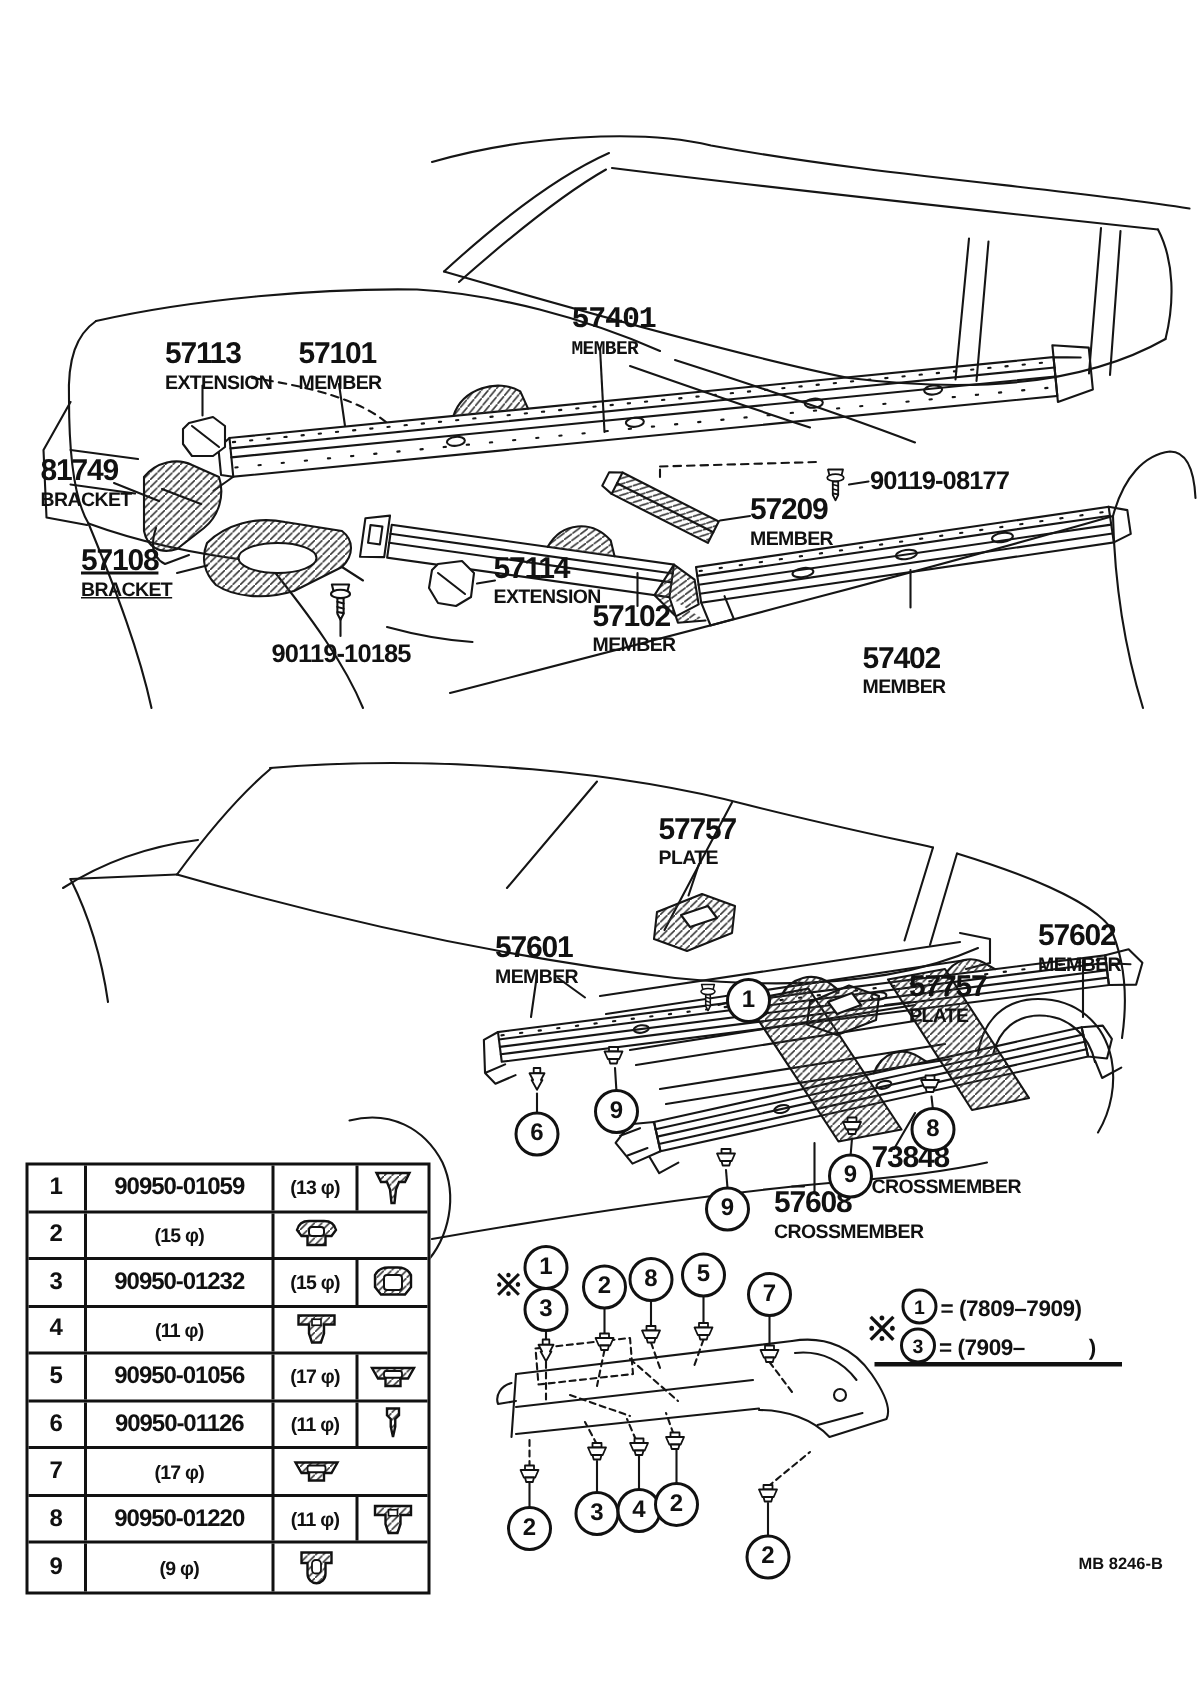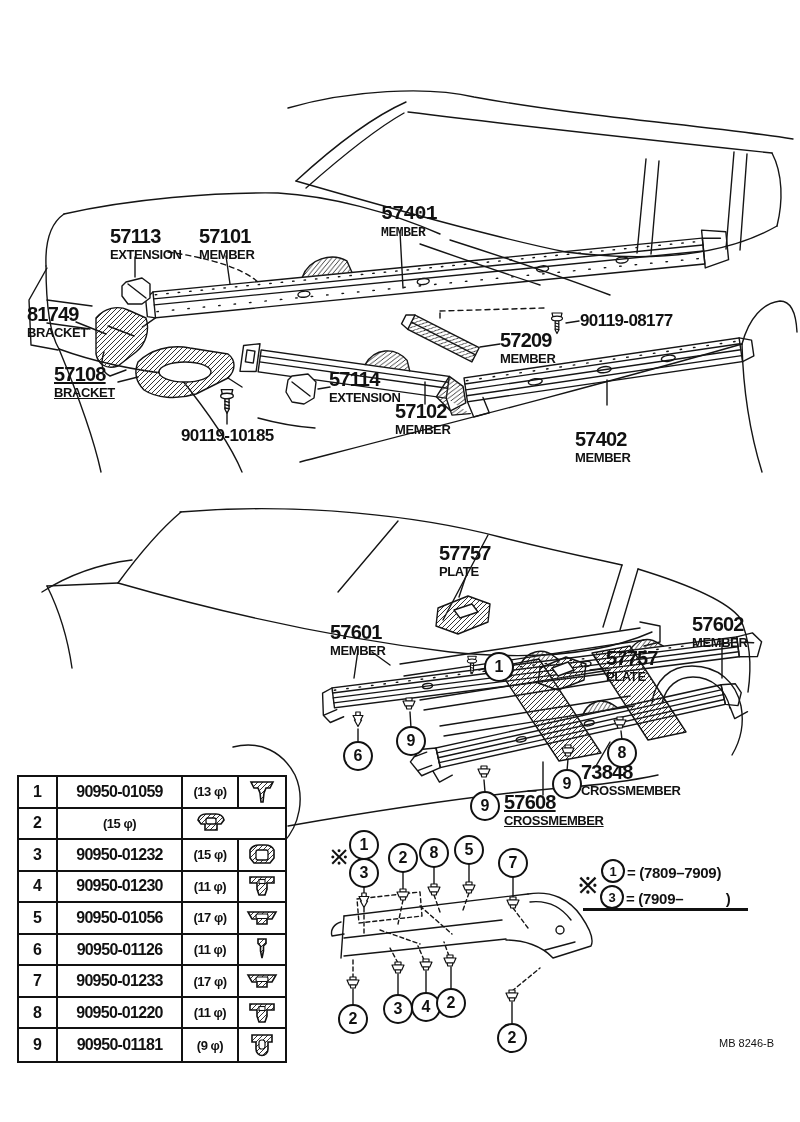--- a/index.html
+++ b/index.html
@@ -10,21 +10,21 @@
   .plabel .code{display:block;font-size:20px;letter-spacing:-0.8px;}
   .plabel .sub{display:block;font-size:13px;letter-spacing:-0.4px;margin-top:2px;}
   .plabel.small .code{font-size:17px;letter-spacing:-0.6px;text-align:right;}
   .callout{position:absolute;width:26px;height:26px;border:2.4px solid #111;border-radius:50%;
            background:#fff;display:flex;align-items:center;justify-content:center;
            font-size:16px;font-weight:bold;transform:translate(-50%,-50%);z-index:3;}
   .callout.sm{width:20px;height:20px;border-width:2px;font-size:13px;}
   .refmark{position:absolute;font-weight:bold;transform:translate(-50%,-50%);z-index:3;}
   .legend-text{position:absolute;font-size:15px;font-weight:bold;letter-spacing:-0.3px;white-space:pre;}
   .legend-underline{position:absolute;left:583px;top:908px;width:165px;height:3px;background:#111;}
-  .doccode{position:absolute;left:719px;top:1037px;font-size:11px;font-weight:normal;letter-spacing:0;}
+  .doccode{position:absolute;left:719px;top:1037px;font-size:11px;font-weight:bold;letter-spacing:0;}
   .ptable{position:absolute;left:17px;top:775px;width:266px;height:284px;border:2.5px solid #111;
           display:grid;grid-template-rows:repeat(9,1fr);background:#fff;z-index:2;}
   .prow{display:grid;grid-template-columns:39px 125px 56px 46px;border-bottom:2px solid #111;}
   .prow:last-child{border-bottom:none;}
   .pcell{display:flex;align-items:center;justify-content:center;border-right:2px solid #111;
          font-weight:bold;overflow:hidden;}
   .pcell:last-child{border-right:none;}
   .c-no{font-size:16px;}
   .c-pn{font-size:16px;letter-spacing:-0.7px;}
   .c-sz{font-size:13px;letter-spacing:-0.5px;}
@@ -357,21 +357,21 @@
     <span class="sub">MEMBER</span>
   </div>
   <div class="plabel" style="left:606px;top:648px;">
     <span class="code">57757</span>
     <span class="sub">PLATE</span>
   </div>
   <div class="plabel" style="left:581px;top:762px;">
     <span class="code">73848</span>
     <span class="sub">CROSSMEMBER</span>
   </div>
-  <div class="plabel" style="left:504px;top:792px;text-decoration:underline;">
+  <div class="plabel" style="left:516px;top:792px;">
     <span class="code">57608</span>
     <span class="sub">CROSSMEMBER</span>
   </div>
 
   <div class="callout" style="left:499px;top:667px;">
       <span>1</span>
     </div>
   <div class="callout" style="left:358px;top:756px;">
       <span>6</span>
     </div>
@@ -459,21 +459,20 @@
       <div class="pcell c-pn">90950-01232</div>
       <div class="pcell c-sz">(15 φ)</div>
       <div class="pcell">
           <svg width="34" height="26">
             <use href="#sym-grommet-tall" width="34" height="26"></use>
           </svg>
         </div>
     </div>
     <div class="prow">
       <div class="pcell c-no">4</div>
-      <div class="pcell c-pn">90950-01230</div>
       <div class="pcell c-sz">(11 φ)</div>
       <div class="pcell">
           <svg width="34" height="26">
             <use href="#sym-plug" width="34" height="26"></use>
           </svg>
         </div>
     </div>
     <div class="prow">
       <div class="pcell c-no">5</div>
       <div class="pcell c-pn">90950-01056</div>
@@ -489,41 +488,39 @@
       <div class="pcell c-pn">90950-01126</div>
       <div class="pcell c-sz">(11 φ)</div>
       <div class="pcell">
           <svg width="34" height="26">
             <use href="#sym-pin" width="34" height="26"></use>
           </svg>
         </div>
     </div>
     <div class="prow">
       <div class="pcell c-no">7</div>
-      <div class="pcell c-pn">90950-01233</div>
       <div class="pcell c-sz">(17 φ)</div>
       <div class="pcell">
           <svg width="34" height="26">
             <use href="#sym-grommet-wide" width="34" height="26"></use>
           </svg>
         </div>
     </div>
     <div class="prow">
       <div class="pcell c-no">8</div>
       <div class="pcell c-pn">90950-01220</div>
       <div class="pcell c-sz">(11 φ)</div>
       <div class="pcell">
           <svg width="34" height="26">
             <use href="#sym-plug" width="34" height="26"></use>
           </svg>
         </div>
     </div>
     <div class="prow">
       <div class="pcell c-no">9</div>
-      <div class="pcell c-pn">90950-01181</div>
       <div class="pcell c-sz">(9 φ)</div>
       <div class="pcell">
           <svg width="34" height="26">
             <use href="#sym-uclip" width="34" height="26"></use>
           </svg>
         </div>
     </div>
   </div>
 
   <div class="doccode">MB 8246-B</div>

